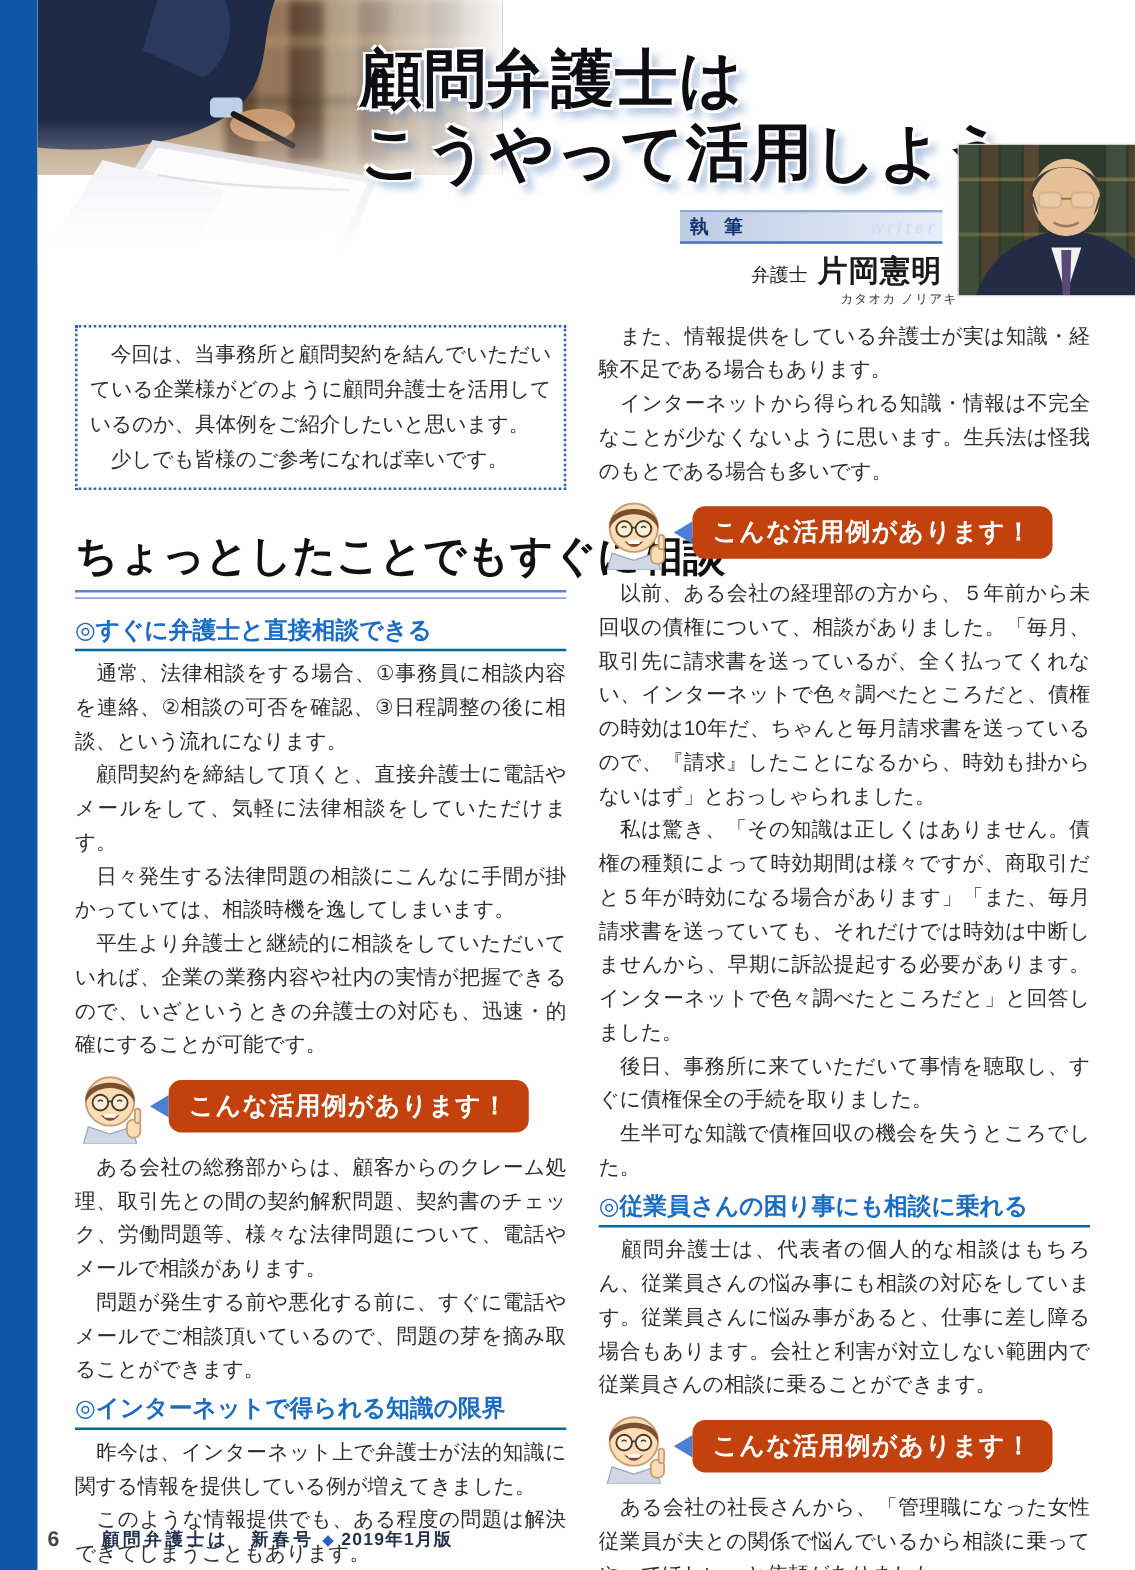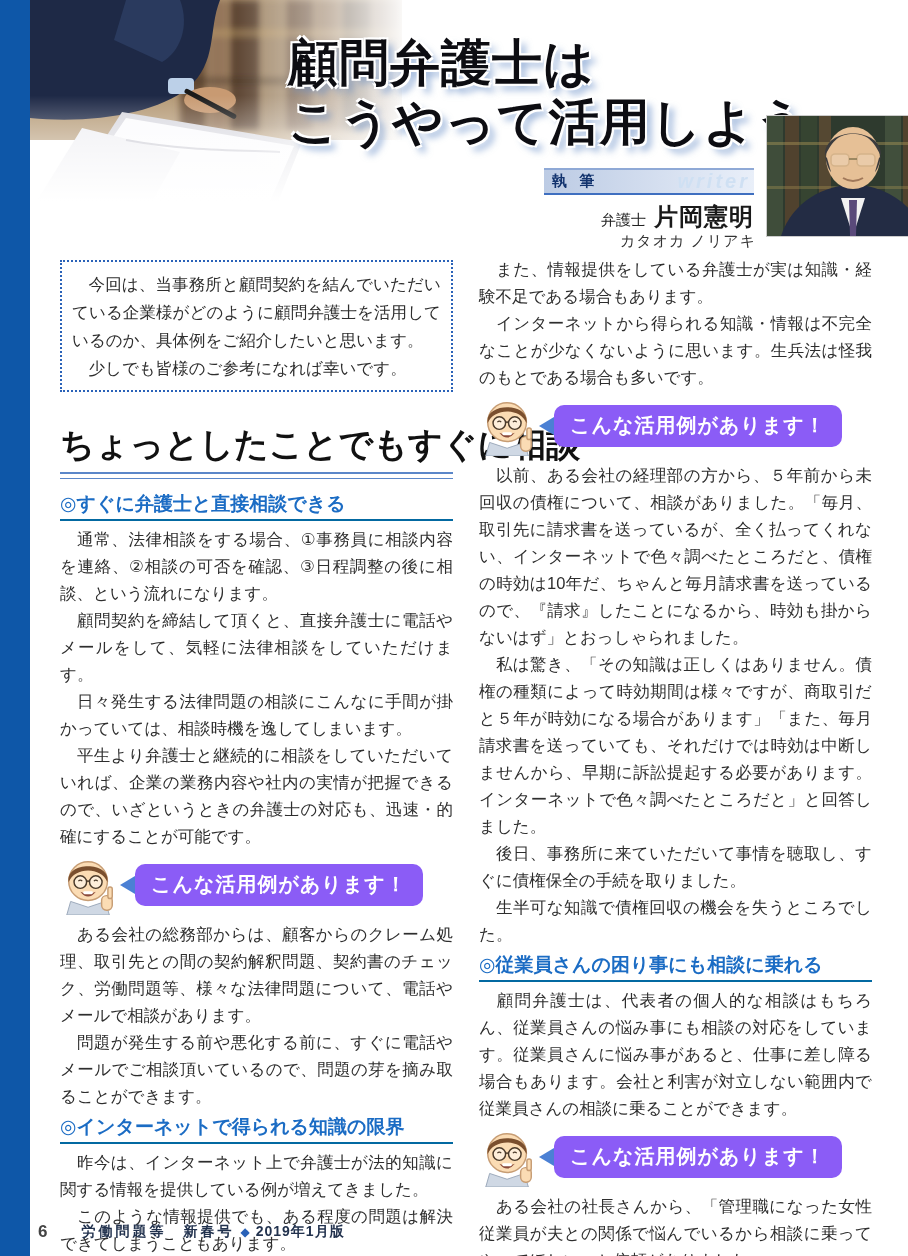--- a/index.html
+++ b/index.html
@@ -21,25 +21,25 @@
     white-space:nowrap;
   }
   .writer-block{position:absolute;left:514px;top:168px;width:394px;height:88px;}
   .writer-bar{
     position:absolute;left:0;top:0;width:210px;height:27px;
     background:linear-gradient(to right,#bccbe4,#e9eff9);
     border-top:2px solid #8fa9d6;border-bottom:2px solid #3f6fc0;
     display:flex;align-items:center;justify-content:space-between;box-sizing:border-box;padding:0 4px 0 8px;text-align:center;
   }
   .writer-bar .jp{font-size:15px;font-weight:bold;color:#12336e;letter-spacing:4px;}
-  .writer-bar .en{font-size:20px;font-style:italic;color:#cfe0f3;letter-spacing:3px;font-weight:bold;}
+  .writer-bar .en{font-size:13px;font-style:italic;color:#cfe0f3;letter-spacing:3px;font-weight:bold;}
   .writer-names{position:absolute;left:0;top:33px;width:210px;text-align:right;white-space:nowrap;}
   .writer-role{font-size:15px;color:#222;margin-right:8px;}
   .writer-name{font-size:24px;font-weight:bold;color:#1a1a1a;letter-spacing:1px;}
-  .writer-kana{position:absolute;left:2px;top:64px;width:210px;text-align:right;font-size:15px;color:#333;letter-spacing:1px;}
+  .writer-kana{position:absolute;left:12px;top:64px;width:210px;text-align:right;font-size:10px;color:#333;letter-spacing:1px;}
   .writer-photo{position:absolute;left:222px;top:-53px;width:172px;height:120px;border:1px solid #cccccc;}
 
   
   .main{position:absolute;left:60px;top:256px;width:812px;display:flex;gap:26px;}
   .col{width:393px;}
   .para{font-size:16.5px;line-height:27px;text-align:justify;margin:0;color:#2e2e2e;}
   .intro-box{
     border:2px dotted #2a62b8;padding:8px 10px;margin:4px 0 30px 0;box-sizing:border-box;
   }
   .intro-box .para{line-height:28px;}
@@ -49,21 +49,21 @@
   }
   .section-rule{height:4px;border-top:2px solid #5b87c9;border-bottom:1px solid #5b87c9;margin-bottom:12px;}
   .sub-heading{
     font-size:19px;font-weight:bold;color:#1b6cc4;border-bottom:2px solid #0369a1;
     padding-bottom:2px;margin:4px 0 5px 0;white-space:nowrap;
   }
   .bubble-row{display:flex;align-items:center;margin:7px 0 8px 0;height:56px;}
   .face-icon{width:56px;height:60px;flex:0 0 auto;margin-left:2px;}
   .bubble-tail{width:0;height:0;border-top:9px solid transparent;border-bottom:9px solid transparent;border-right:15px solid #4b80d4;margin-left:2px;}
   .bubble{
-    background:#8b5cf6;color:#fff;font-weight:bold;font-size:20px;letter-spacing:1px;
+    background:#c2410c;color:#fff;font-weight:bold;font-size:20px;letter-spacing:1px;
     padding:7px 16px 8px 16px;border-radius:10px;white-space:nowrap;
   }
 
   
   .footer{position:absolute;left:38px;top:1222px;display:flex;align-items:center;font-size:14px;}
   .footer .pagenum{font-size:17px;font-weight:bold;color:#444;margin-right:34px;}
   .footer .pub{color:#22324e;letter-spacing:3px;font-weight:bold;}
   .footer .diamond{color:#2a62b8;font-size:12px;margin:0 6px;}
   .footer .edition{color:#22324e;letter-spacing:1px;font-weight:bold;}
 </style>
@@ -260,16 +260,16 @@
       <div class="bubble">こんな活用例があります！</div>
     </div>
 
     <p class="para">　ある会社の社長さんから、「管理職になった女性従業員が夫との関係で悩んでいるから相談に乗ってやってほしい」と依頼がありました。</p>
 
   </div>
 </div>
 
 <div class="footer">
   <span class="pagenum">6</span>
-  <span class="pub">労働問題等　新春号</span>
+  <span class="pub">顧問弁護士は　新春号</span>
   <span class="diamond">◆</span>
   <span class="edition">2019年1月版</span>
 </div>
 
 </body></html>

